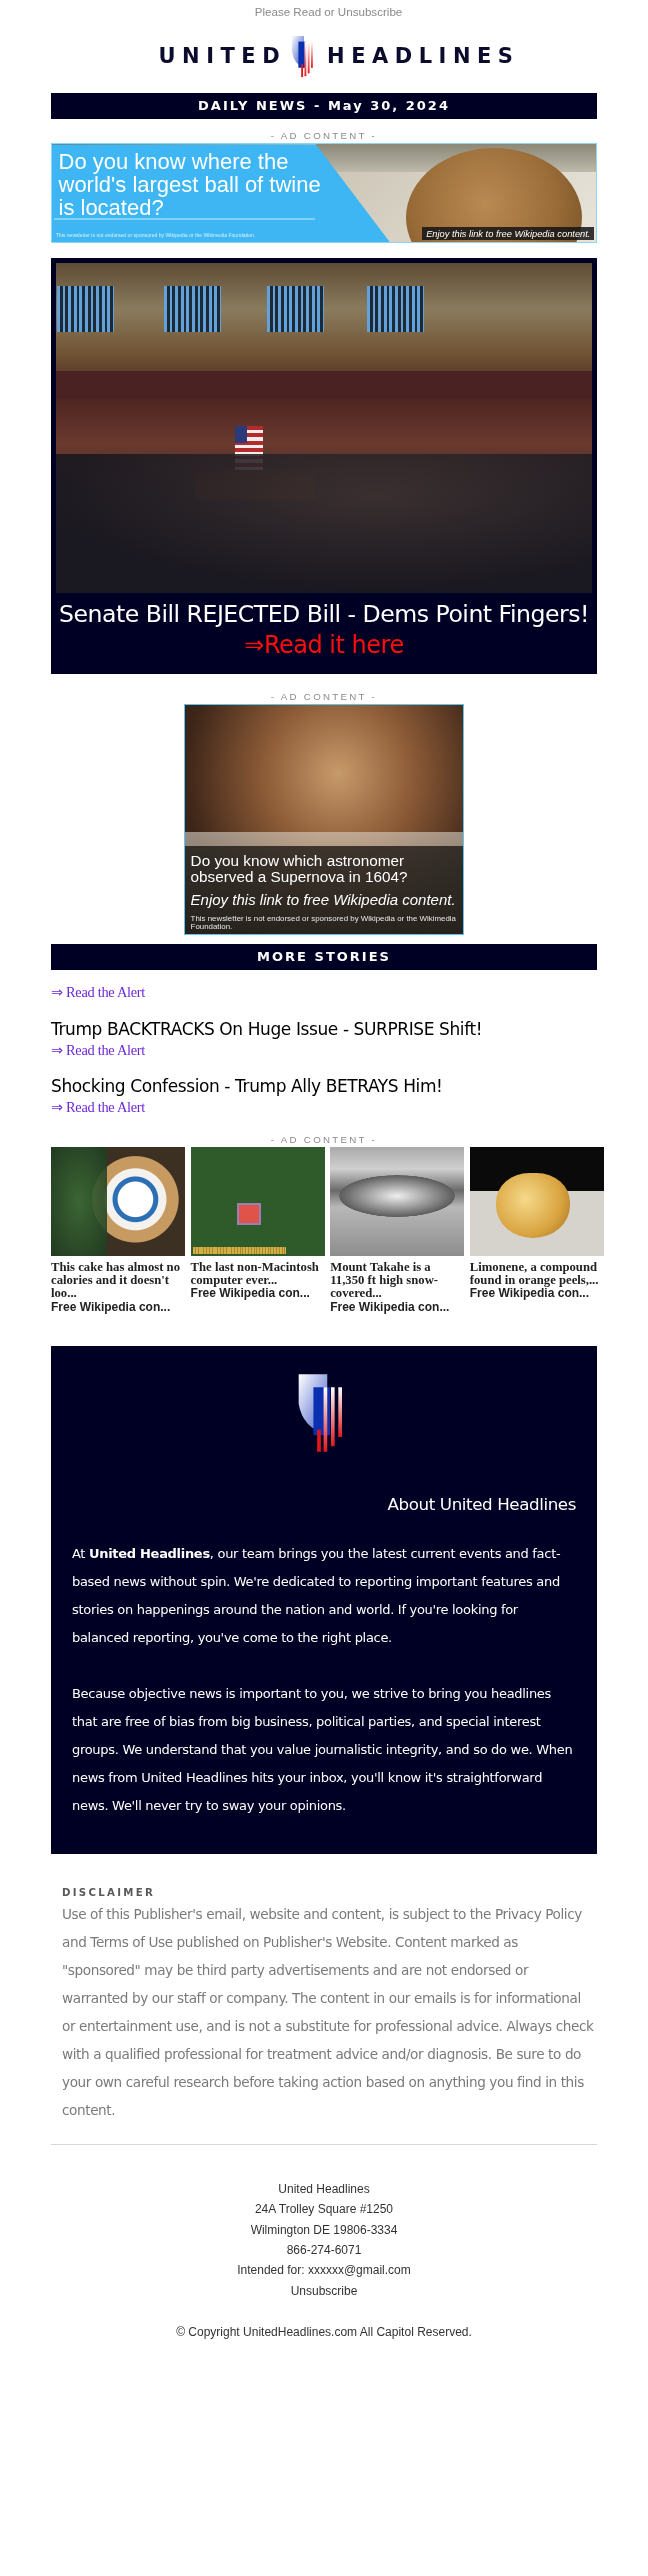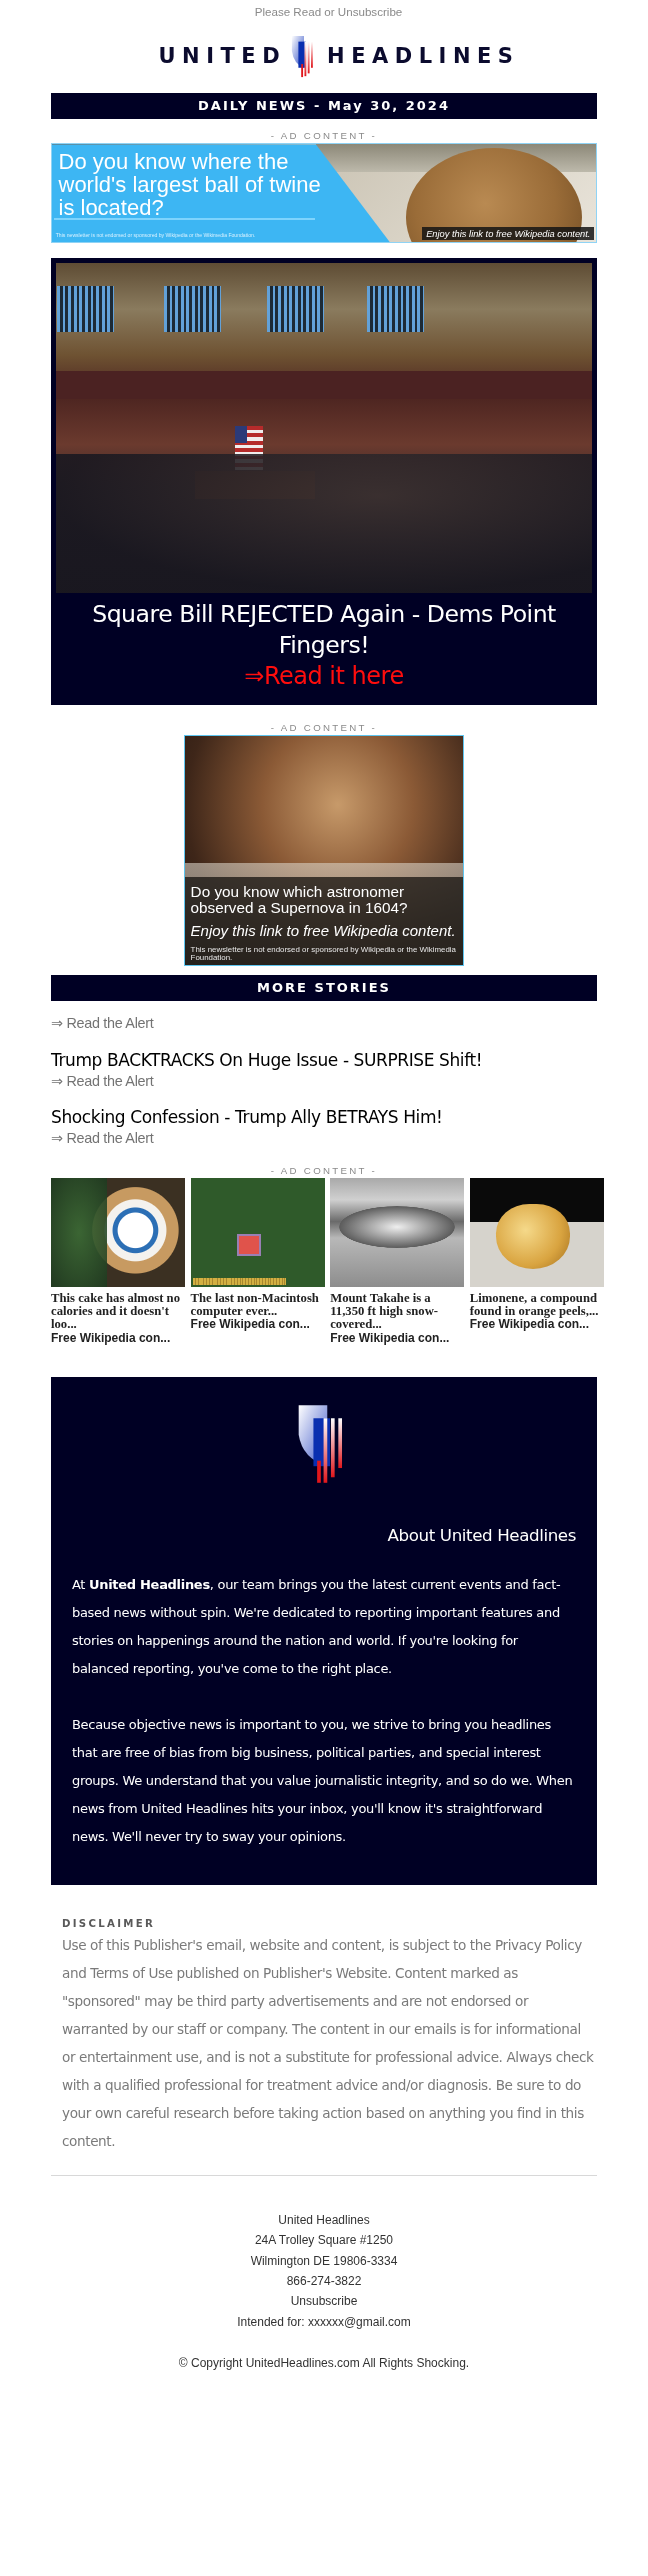--- a/index.html
+++ b/index.html
@@ -51,21 +51,21 @@
                background: radial-gradient(ellipse at 55% 30%, #c79a6a 0%, #8b5a36 35%, #3e2619 70%, #21140e 100%); }
   .ad-square .ruff { position: absolute; left: 0; right: 0; bottom: 0; height: 102px; background: linear-gradient(180deg, #d9d2c6, #8b8477); opacity: 0.6; }
   .ad-square .overlay { position: absolute; left: 0; right: 0; bottom: 0; height: 88px; background: rgba(15,12,10,0.72); padding: 7.4px 5.6px 0 5.6px; }
   .ad-square .q { color: #fff; font-family: "Liberation Sans", sans-serif; font-size: 15.3px; line-height: 15.7px; }
   .ad-square .enjoy { color: #fff; font-family: "Liberation Sans", sans-serif; font-style: italic; font-size: 15px; line-height: 15px; margin-top: 7.4px; }
   .ad-square .fine { color: #e8e8e8; font-family: "Liberation Sans", sans-serif; font-size: 7.9px; line-height: 8.3px; margin-top: 7.4px; }
 
   .stories { margin: 0 51px; }
   .story { padding-bottom: 15.7px; }
   .story .h { display: block; font-family: "DejaVu Sans", sans-serif; font-size: 17px; line-height: 23px; color: #000; letter-spacing: -0.4px; }
-  .story .lnk { display: inline-block; font-family: Liberation Sans, sans-serif; font-size: 14.4px; line-height: 18.5px; color: #737373; text-decoration: none; letter-spacing: -0.3px; }
+  .story .lnk { display: inline-block; font-family: Liberation Serif, serif; font-size: 14.4px; line-height: 18.5px; color: #6d28d9; text-decoration: none; letter-spacing: -0.3px; }
 
   .grid { margin: 0 51px; display: flex; gap: 5.6px; }
   .card { width: 134px; }
   .card .img { height: 109px; width: 134px; position: relative; overflow: hidden; }
   .card .t { font-family: Liberation Serif, serif; font-weight: bold; font-size: 12.7px; line-height: 13.4px; color: #222; margin-top: 4.6px; }
   .card .s { font-family: "Liberation Sans", sans-serif; font-weight: bold; font-size: 12px; line-height: 13px; color: #222; }
   .img-cake { background: radial-gradient(circle at 63% 48%, #ffffff 0 17%, #2c6fb5 18% 22%, #f4f2ee 23% 30%, #c79a61 31% 42%, #3b3022 43%); }
   .img-cake::after { content: ""; position: absolute; left: 0; top: 0; width: 56px; height: 109px; background: radial-gradient(ellipse, #3b6b35, #1e3a20); opacity: 0.9; }
   .img-board { background: #2f5a2a; }
   .img-board::before { content: ""; position: absolute; left: 46px; top: 56px; width: 20.4px; height: 18.5px; background: #e0534b; border: 2.8px solid #9a7fb4; }
@@ -142,21 +142,21 @@
       <div class="screen" style="left:1.9px;"></div>
       <div class="screen" style="left:108px;"></div>
       <div class="screen" style="left:211px;"></div>
       <div class="screen" style="left:311px;"></div>
       <div class="gallery"></div>
       <div class="flag"></div>
       <div class="desk"></div>
       <div class="crowd"></div>
     </div>
     <div class="caption">
-      <a href="#" class="title" style="text-decoration:none;">Square Bill REJECTED Again - Dems Point Fingers!</a>
+      <a href="#" class="title" style="text-decoration:none;">Senate Bill REJECTED Bill - Dems Point Fingers!</a>
       <a href="#" class="cta">⇒Read it here</a>
     </div>
   </div>
 
   <div class="ad-label" style="margin-top:15px;">- AD CONTENT -</div>
 
   <div class="ad-square">
     <div class="ruff"></div>
     <div class="overlay">
       <div class="q">Do you know which astronomer observed a Supernova in 1604?</div>
@@ -234,21 +234,21 @@
     <div class="lbl">DISCLAIMER</div>
     <p>Use of this Publisher's email, website and content, is subject to the Privacy Policy and Terms of Use published on Publisher's Website. Content marked as "sponsored" may be third party advertisements and are not endorsed or warranted by our staff or company. The content in our emails is for informational or entertainment use, and is not a substitute for professional advice. Always check with a qualified professional for treatment advice and/or diagnosis. Be sure to do your own careful research before taking action based on anything you find in this content.</p>
   </div>
 
   <div class="hr"></div>
 
   <div class="footer">
     <div>United Headlines</div>
     <div>24A Trolley Square #1250</div>
     <div>Wilmington DE 19806-3334</div>
-    <div>866-274-3822</div>
+    <div>866-274-6071</div>
+    <div>Intended for: xxxxxx@gmail.com</div>
     <div><a href="#">Unsubscribe</a></div>
-    <div>Intended for: xxxxxx@gmail.com</div>
-    <div class="copy">© Copyright UnitedHeadlines.com All Rights Shocking.</div>
+    <div class="copy">© Copyright UnitedHeadlines.com All Capitol Reserved.</div>
   </div>
 
   <div style="height:37px;"></div>
 </div>
 
 
 </body></html>

